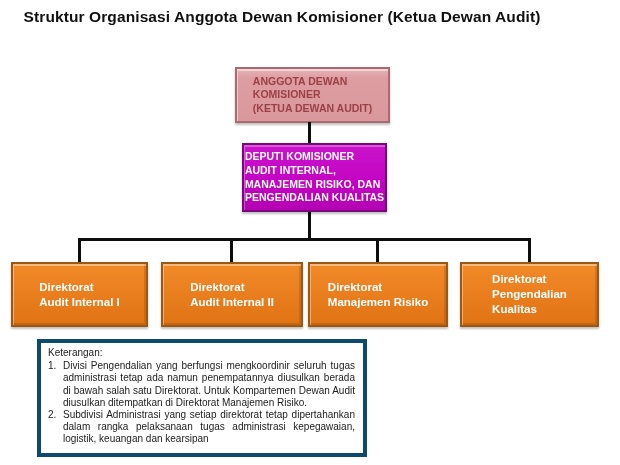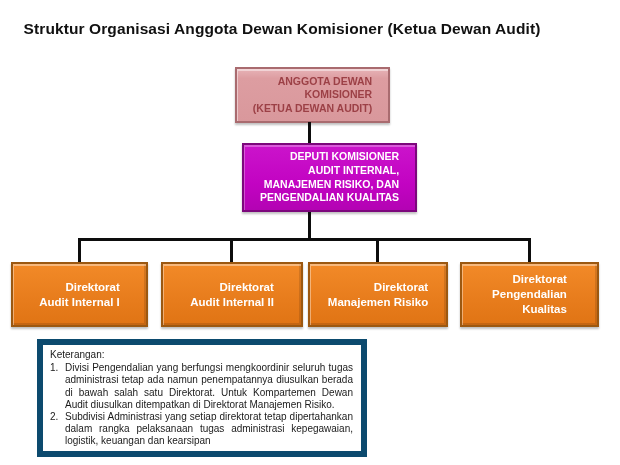--- a/index.html
+++ b/index.html
@@ -11,49 +11,49 @@
   .canvas {
     position: relative;
     width: 620px;
     height: 465px;
     background: #ffffff;
     overflow: hidden;
   }
   .page-title {
     position: absolute;
     left: 0;
-    top: 20px;
+    top: 8px;
     width: 564px;
     text-align: center;
     font-size: 15.5px;
     font-weight: bold;
     color: #111111;
     letter-spacing: 0.1px;
   }
   .node {
     position: absolute;
     box-sizing: border-box;
     display: flex;
     align-items: center;
     justify-content: center;
-    text-align: right;
+    text-align: left;
     font-weight: bold;
     white-space: pre-line;
     line-height: 1.3;
   }
   .node-l1 {
     left: 235px; top: 67px; width: 155px; height: 56px;
     background: linear-gradient(180deg, #e7b3b7 0%, #dd9da1 18%, #d9989c 100%);
     border: 2px solid #a96b6f;
     box-shadow: inset 1px 2px 0 rgba(255,255,255,0.45), 0 2px 2px rgba(0,0,0,0.25);
     color: #9c4046;
     font-size: 10.5px;
   }
   .node-l2 {
-    left: 242px; top: 143px; width: 175px; height: 69px;
+    left: 242px; top: 143px; width: 145px; height: 69px;
     background: linear-gradient(180deg, #cb14cb 0%, #c203c2 60%, #b303b3 100%);
     border: 2px solid #7c077c;
     box-shadow: inset 1px 2px 0 rgba(255,255,255,0.30), 0 2px 2px rgba(0,0,0,0.25);
     color: #ffffff;
     font-size: 10.5px;
   }
   .node-l3 {
     top: 262px; height: 65px;
     background: linear-gradient(180deg, #f28a28 0%, #e87d1d 55%, #e07414 100%);
     border: 2px solid #9c5810;
@@ -75,21 +75,21 @@
   .conn-deputi  { left: 308px; top: 212px; height: 26px; }
   .conn-bus     { left: 78px;  top: 238px; width: 453px; }
   .conn-drop1   { left: 78px;  top: 238px; height: 24px; }
   .conn-drop2   { left: 230px; top: 238px; height: 24px; }
   .conn-drop3   { left: 376px; top: 238px; height: 24px; }
   .conn-drop4   { left: 528px; top: 238px; height: 24px; }
   .notes {
     position: absolute;
     left: 37px; top: 339px; width: 330px; height: 118px;
     box-sizing: border-box;
-    border: 6px solid #0c4a6e;
+    border: 4px solid #0c4a6e;
     background: #ffffff;
     padding: 4px 8px 4px 7px;
     font-size: 10px;
     line-height: 1.22;
     color: #1a1a1a;
   }
   .notes-heading {
     margin: 0 0 1px 0;
   }
   .note-item {

